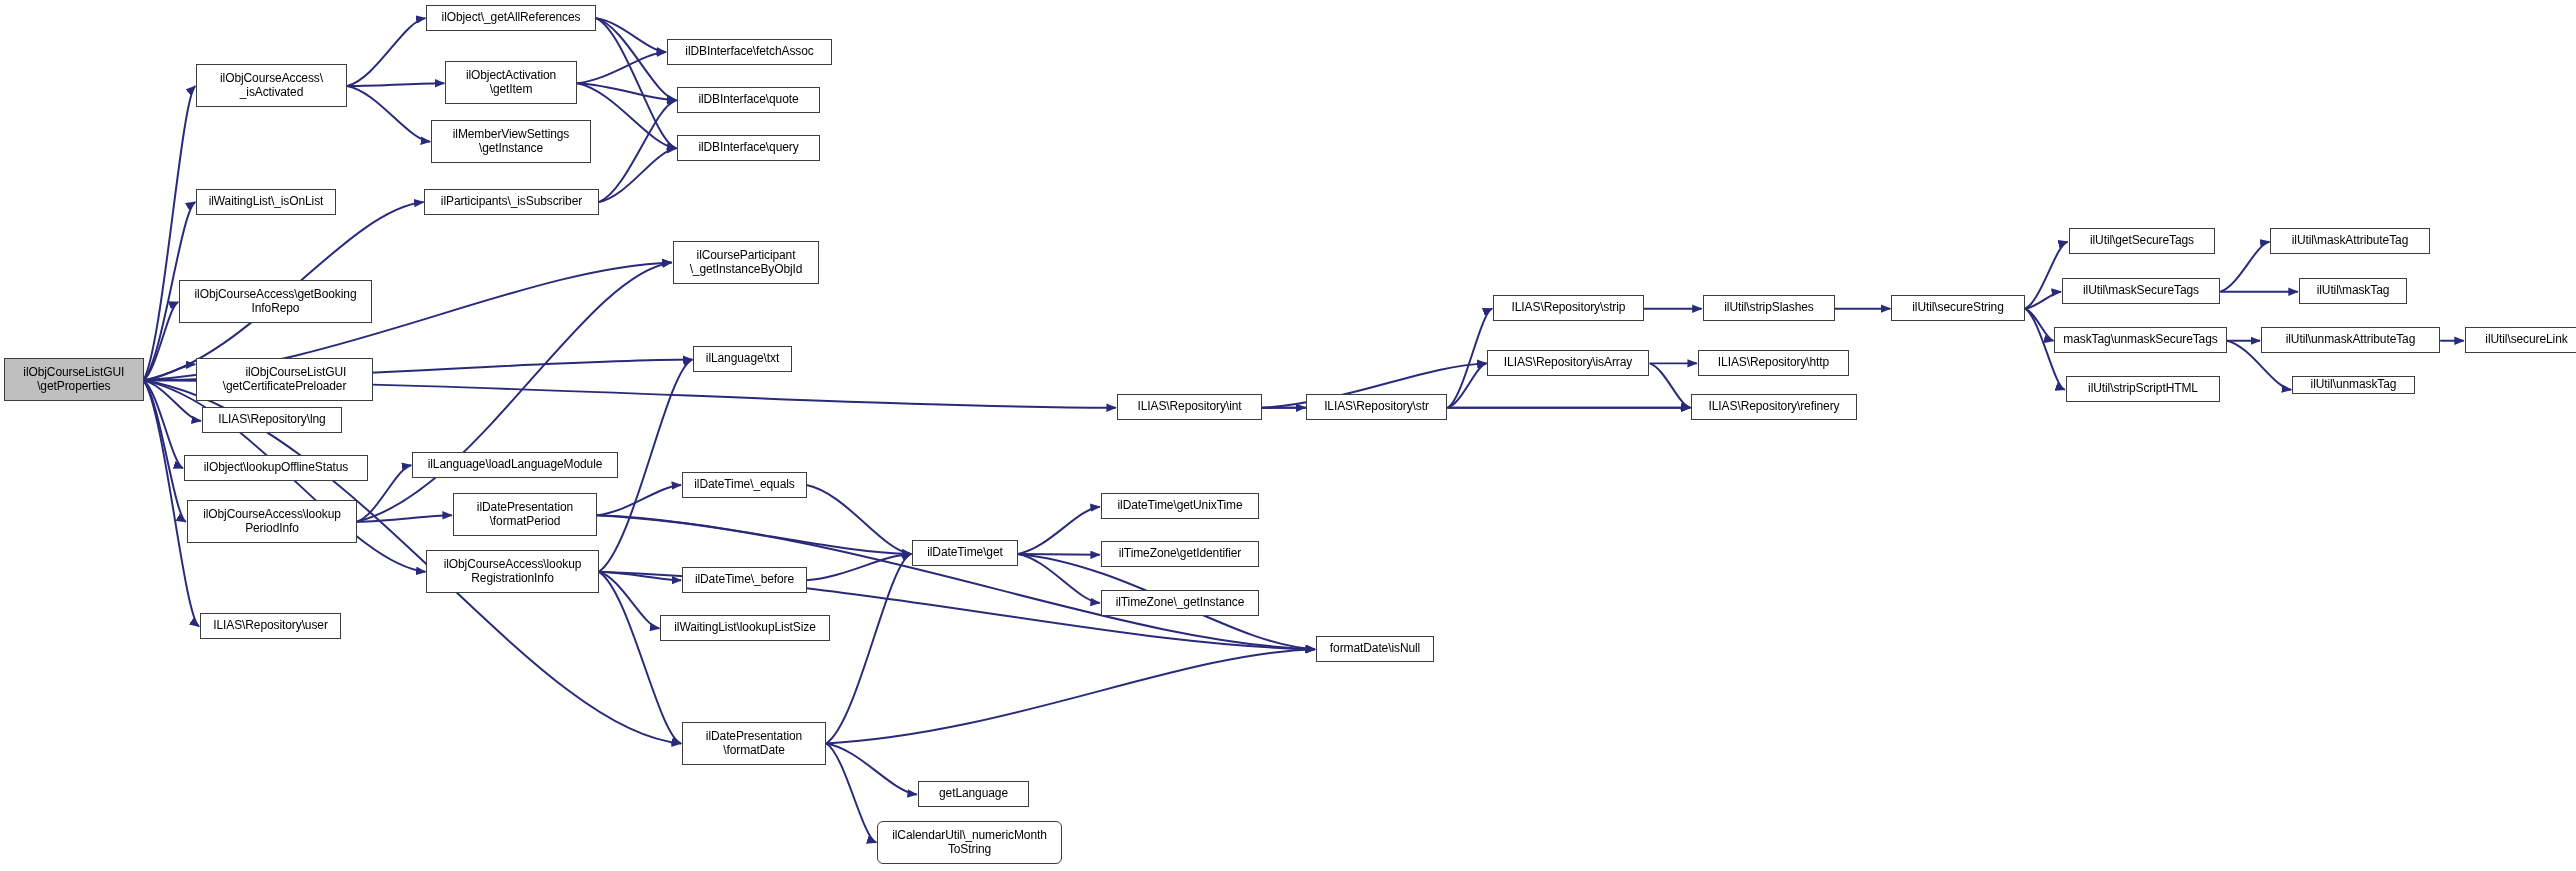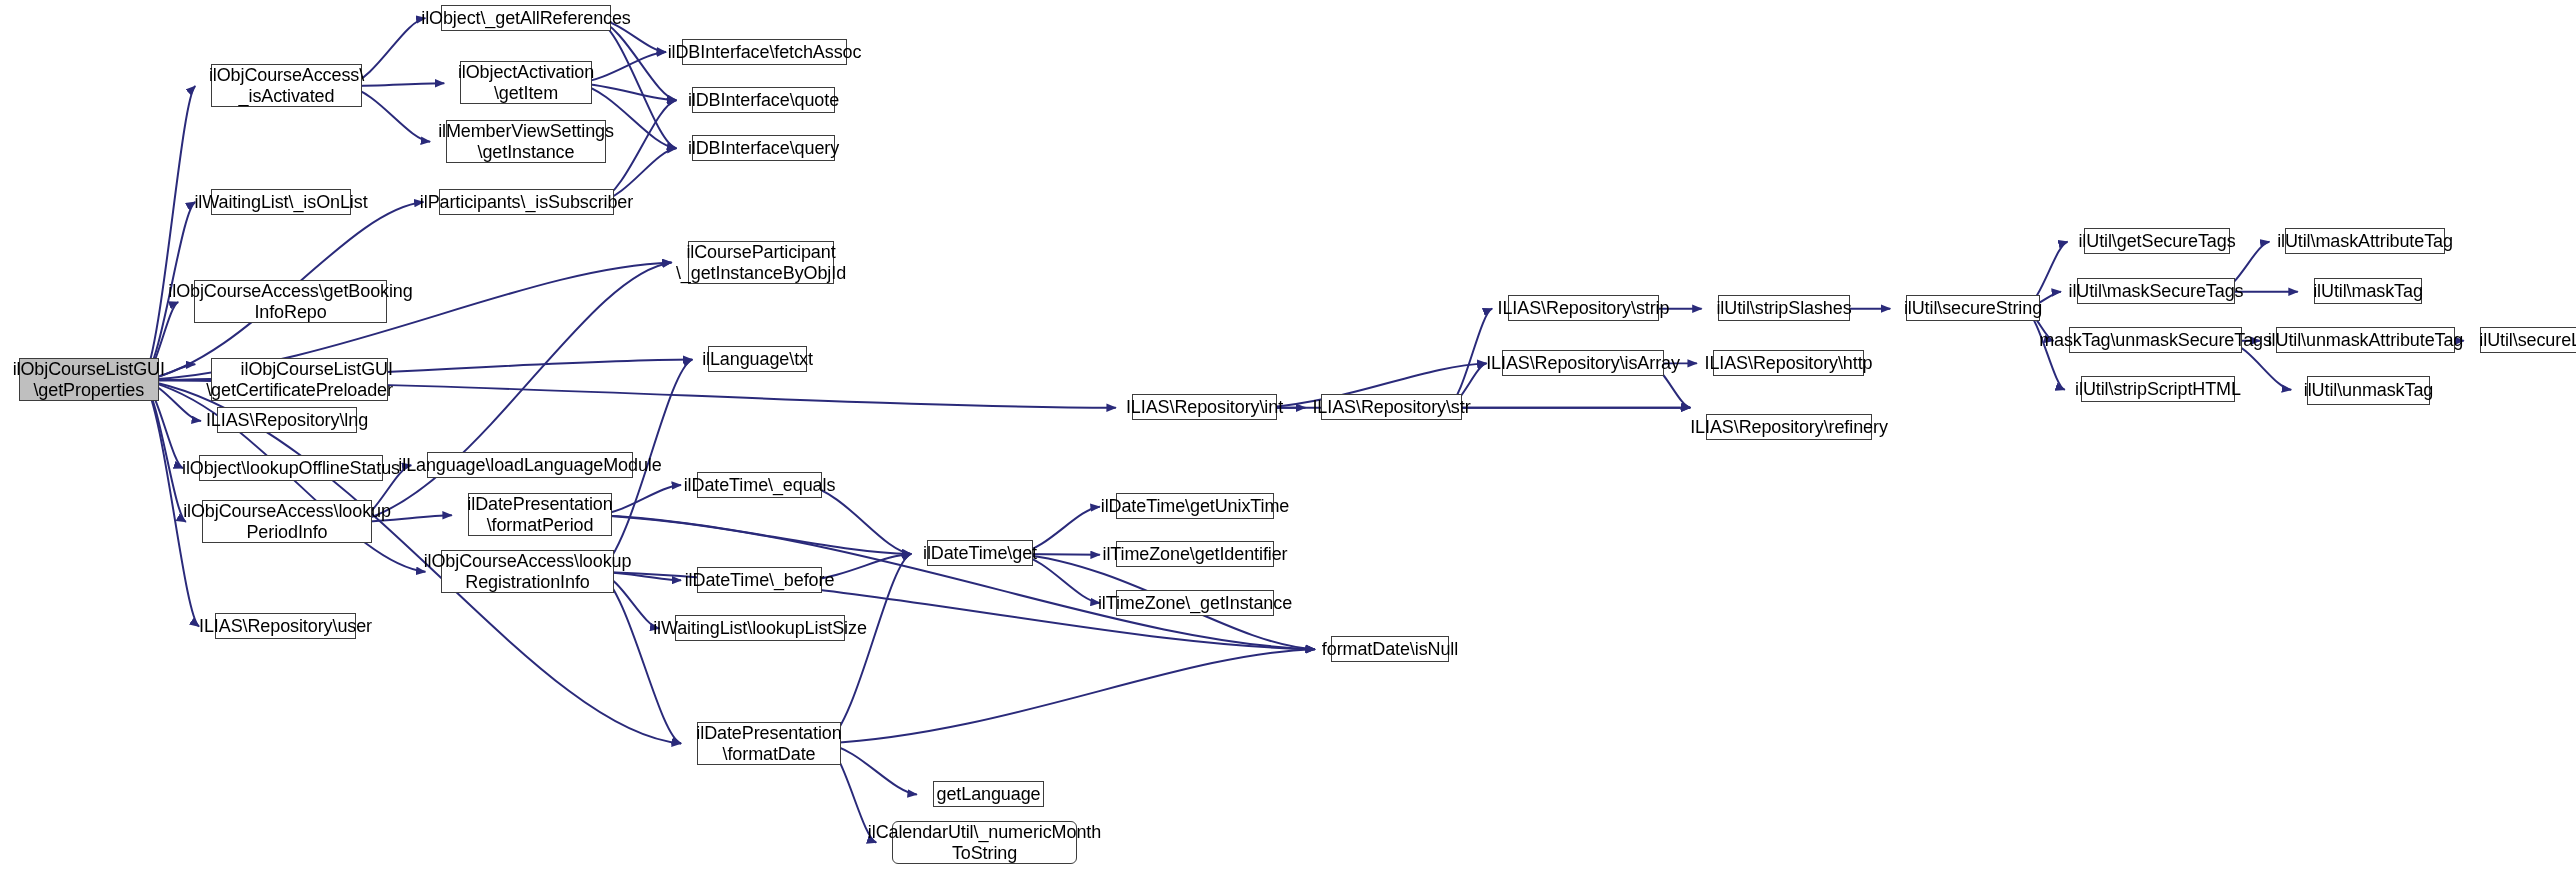--- a/index.html
+++ b/index.html
@@ -24,30 +24,29 @@
     width: 2576px;
     height: 872px;
     pointer-events: none;
   }
   .node {
     position: absolute;
     box-sizing: border-box;
     border: 1.5px solid #3d3d3d;
     background: #ffffff;
     color: #000000;
-    font-size: 18px;
+    font-size: 12px;
     line-height: 1.12;
     display: flex;
     align-items: center;
     justify-content: center;
     text-align: center;
     white-space: pre-line;
     letter-spacing: -0.1px;
     padding: 0 7px;
-    margin-left: 15px;
   }
   .node.root {
     background: #bfbfbf;
     border-color: #3d3d3d;
   }
 </style>
 </head>
 <body>
 
 <div id="graph">
@@ -168,27 +167,27 @@
       <div class="node" style="left: 682px; top: 722px; width: 144px; height: 43px;">ilDatePresentation
 \formatDate</div>
       <div class="node" style="left: 918px; top: 781px; width: 111px; height: 26.4px;">getLanguage</div>
       <div class="node" style="left: 877px; top: 821px; width: 185px; height: 43px; border-radius: 6px;">ilCalendarUtil\_numericMonth
 ToString</div>
       <div class="node" style="left: 1117px; top: 394px; width: 145px; height: 26.4px;">ILIAS\Repository\int</div>
       <div class="node" style="left: 1306px; top: 394px; width: 141px; height: 26.4px;">ILIAS\Repository\str</div>
       <div class="node" style="left: 1493px; top: 295px; width: 151px; height: 26.4px;">ILIAS\Repository\strip</div>
       <div class="node" style="left: 1487px; top: 350px; width: 162px; height: 26.4px;">ILIAS\Repository\isArray</div>
       <div class="node" style="left: 1698px; top: 350px; width: 151px; height: 26.4px;">ILIAS\Repository\http</div>
-      <div class="node" style="left: 1691px; top: 414px; width: 166px; height: 26.4px;">ILIAS\Repository\refinery</div>
+      <div class="node" style="left: 1691px; top: 394px; width: 166px; height: 26.4px;">ILIAS\Repository\refinery</div>
       <div class="node" style="left: 1703px; top: 295px; width: 132px; height: 26.4px;">ilUtil\stripSlashes</div>
       <div class="node" style="left: 1891px; top: 295px; width: 134px; height: 26.4px;">ilUtil\secureString</div>
       <div class="node" style="left: 2069px; top: 228px; width: 146px; height: 26.4px;">ilUtil\getSecureTags</div>
       <div class="node" style="left: 2062px; top: 278px; width: 158px; height: 26.4px;">ilUtil\maskSecureTags</div>
       <div class="node" style="left: 2054px; top: 327px; width: 173px; height: 26.4px;">maskTag\unmaskSecureTags</div>
       <div class="node" style="left: 2066px; top: 376px; width: 154px; height: 26.4px;">ilUtil\stripScriptHTML</div>
       <div class="node" style="left: 2270px; top: 228px; width: 160px; height: 26.4px;">ilUtil\maskAttributeTag</div>
       <div class="node" style="left: 2299px; top: 278px; width: 108px; height: 26.4px;">ilUtil\maskTag</div>
       <div class="node" style="left: 2261px; top: 327px; width: 179px; height: 26.4px;">ilUtil\unmaskAttributeTag</div>
-      <div class="node" style="left: 2292px; top: 376px; width: 123px; height: 29px; text-align: center;">ilUtil\unmaskTag</div>
+      <div class="node" style="left: 2292px; top: 376px; width: 123px; height: 18px; text-align: center;">ilUtil\unmaskTag</div>
       <div class="node" style="left: 2465px; top: 327px; width: 123px; height: 26.4px;">ilUtil\secureLink</div>
     </div>
 </div>
 
 
 </body></html>

